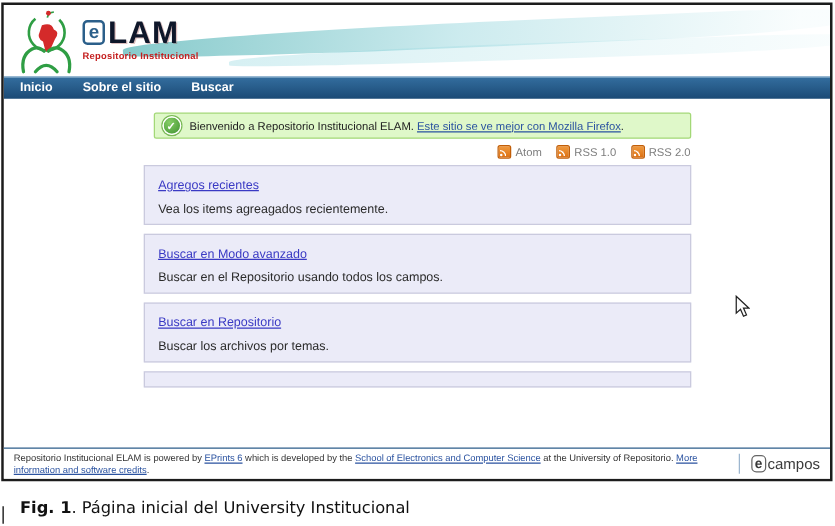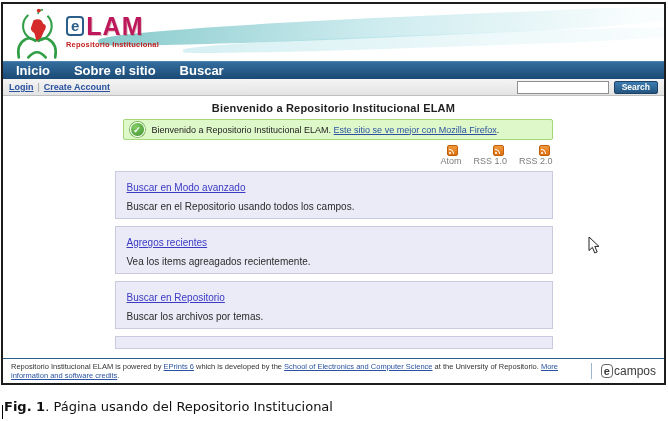--- a/index.html
+++ b/index.html
@@ -14,28 +14,28 @@
     background:linear-gradient(100deg,rgba(36,158,160,.55),rgba(110,198,208,.35) 45%,rgba(205,238,242,.12) 90%);
     border-radius:100% 40% 60% 100%/100% 80% 120% 60%;transform:rotate(-2.5deg);}
   .swoosh-b{position:absolute;top:30px;left:180px;width:520px;height:13px;
     background:linear-gradient(100deg,rgba(120,205,215,.30),rgba(210,240,244,.08));
     border-radius:100% 40% 60% 100%/100% 80% 120% 60%;transform:rotate(-2deg);}
   .logo-row{position:absolute;left:8px;top:3px;display:flex;align-items:flex-start;}
   .logo-text{margin-left:3px;padding-top:8px;position:relative;}
   .logo-line1{display:flex;align-items:center;}
   .e-box{display:inline-block;border:2px solid #2b5f8a;border-radius:4px;color:#2b5f8a;background:#fff;
          font-weight:bold;font-size:15px;line-height:16px;padding:0 3px;margin-right:2px;}
-  .lam{color:#be185d;font-weight:bold;font-size:25px;line-height:22px;letter-spacing:1px;
+  .lam{color:#0f172a;font-weight:bold;font-size:25px;line-height:22px;letter-spacing:1px;
        text-shadow:1px 1px 0 rgba(120,0,0,.25);text-align:center;}
   .logo-sub{color:#c41e1e;font-weight:bold;font-size:7.5px;margin-top:3px;letter-spacing:.2px;}
 
   
   .navbar{height:17px;background:linear-gradient(#336d9e,#1b4a75);display:flex;align-items:center;
           padding-left:13px;border-top:1px solid #4a83b0;}
-  .nav-item{color:#fff;font-size:13px;font-weight:bold;margin-right:24px;cursor:pointer;}
+  .nav-item{color:#fff;font-size:10px;font-weight:bold;margin-right:24px;cursor:pointer;}
 
   
   .loginbar{height:16px;background:linear-gradient(#f4f4f4,#e3e3e3);border-bottom:1px solid #c0c0c0;
             display:flex;align-items:center;padding:0 6px;font-size:9px;}
   .loginbar a{color:#2a52a0;text-decoration:underline;font-weight:bold;}
   .login-sep{color:#999;margin:0 4px;}
   .flex-spacer{flex:1;}
   .search-input{width:86px;height:11px;font-size:9px;border:1px solid #8f8f8f;background:#fff;padding:0 2px;}
   .search-btn{background:linear-gradient(#3c7cb0,#24557f);color:#fff;font-size:8.5px;font-weight:bold;
               border:1px solid #1c4265;border-radius:2px;height:13px;line-height:11px;padding:0 7px;margin-left:5px;cursor:pointer;}
@@ -46,21 +46,21 @@
   .content-col{width:438px;margin:5px auto 0;}
   .banner{background:#dff8c9;border:1px solid #a3d877;border-radius:2px;margin-left:8px;
           padding:2px 6px;display:flex;align-items:center;font-size:9px;color:#222;min-height:14px;}
   .check{width:13px;height:13px;border-radius:50%;flex:0 0 13px;margin-right:7px;
          background:radial-gradient(circle at 35% 30%,#86ce66,#3f9130);
          color:#fff;font-size:9px;font-weight:bold;display:flex;align-items:center;justify-content:center;
          border:1px solid #fff;box-shadow:0 0 0 1px #7ab957;}
   .banner a{color:#2a52a0;text-decoration:underline;}
   .feeds{display:flex;justify-content:flex-end;align-items:center;gap:12px;
          font-size:9px;color:#7d7d7d;margin:5px 0 5px;}
-  .feed-item{display:flex;align-items:flex-end;cursor:pointer;flex-direction:column;}
+  .feed-item{display:flex;align-items:center;cursor:pointer;}
   .feed-icon{width:9px;height:9px;border-radius:2px;border:1px solid #c15e08;position:relative;
              background:linear-gradient(#f09a3e,#dd7012);margin-right:3px;display:inline-block;}
   .feed-icon::before{content:"";position:absolute;left:1px;bottom:1px;width:4px;height:4px;
              border-top:1px solid #fff;border-right:1px solid #fff;border-radius:0 100% 0 0;}
   .feed-icon::after{content:"";position:absolute;left:1px;bottom:1px;width:2px;height:2px;
              background:#fff;border-radius:50%;}
 
   .info-box{background:#ebebf8;border:1px solid #cacade;padding:5px 11px 6px;margin-bottom:7px;}
   .box-title{font-size:10px;line-height:10px;color:#3a3ac4;text-decoration:underline;cursor:pointer;display:inline-block;}
   .box-desc{font-size:10px;line-height:10px;color:#2b2b2b;margin-top:7px;}
@@ -70,21 +70,21 @@
           display:flex;align-items:center;padding:3px 8px 3px 8px;}
   .footer-text{flex:1;font-size:7.5px;color:#333;padding-right:8px;line-height:9px;}
   .footer-text a{color:#2a52a0;text-decoration:underline;}
   .eprints-logo{display:flex;align-items:center;color:#3a3a3a;font-size:12px;
                 border-left:1px solid #9db6cf;padding-left:9px;height:16px;}
   .eprints-e{border:1px solid #666;border-radius:4px;padding:0 2px;font-weight:bold;margin-right:1px;
              font-size:11px;line-height:12px;color:#3a3a3a;}
 
   
   .caption{position:absolute;left:4px;top:399px;font-size:13px;color:#111;font-family:"DejaVu Sans",sans-serif;}
-  .caption .fig{font-weight:bold;}
+  .caption .fig{font-weight:bold;margin-left:12px;}
   .text-cursor{position:absolute;left:2px;top:405px;width:1px;height:14px;background:#000;}
   .mouse-cursor{position:absolute;left:585px;top:232px;}
 </style>
 </head>
 <body>
 
 <div class="frame">
 
   <div class="site-header">
     <div class="swoosh-a"></div>
@@ -110,31 +110,22 @@
       </div>
     </div>
   </div>
 
   <div class="navbar">
     <span class="nav-item">Inicio</span>
     <span class="nav-item">Sobre el sitio</span>
     <span class="nav-item">Buscar</span>
   </div>
 
-  <div class="loginbar">
-    <a href="#">Login</a>
-    <span class="login-sep">|</span>
-    <a href="#">Create Account</a>
-    <span class="flex-spacer"></span>
-    <input class="search-input" type="text" value="" style="">
-    <button class="search-btn">Search</button>
-  </div>
 
   <div class="main">
-    <div class="page-title">Bienvenido a Repositorio Institucional ELAM</div>
 
     <div class="content-col">
       <div class="banner">
         <span class="check">✓</span>
         <span><span>Bienvenido a Repositorio Institucional ELAM. </span><a href="#">Este sitio se ve mejor con Mozilla Firefox</a><span>.</span></span>
       </div>
 
       <div class="feeds">
         <span class="feed-item">
           <span class="feed-icon"></span>
@@ -144,26 +135,26 @@
           <span class="feed-icon"></span>
           <span>RSS 1.0</span>
         </span>
         <span class="feed-item">
           <span class="feed-icon"></span>
           <span>RSS 2.0</span>
         </span>
       </div>
 
       <div class="info-box">
+        <a href="#" class="box-title">Agregos recientes</a>
+        <div class="box-desc">Vea los items agreagados recientemente.</div>
+      </div>
+      <div class="info-box">
         <a href="#" class="box-title">Buscar en Modo avanzado</a>
         <div class="box-desc">Buscar en el Repositorio usando todos los campos.</div>
-      </div>
-      <div class="info-box">
-        <a href="#" class="box-title">Agregos recientes</a>
-        <div class="box-desc">Vea los items agreagados recientemente.</div>
       </div>
       <div class="info-box">
         <a href="#" class="box-title">Buscar en Repositorio</a>
         <div class="box-desc">Buscar los archivos por temas.</div>
       </div>
       <div class="info-box">
         
         
       </div>
 
@@ -180,14 +171,14 @@
   </div>
 
   <span class="mouse-cursor">
     <svg width="12" height="18" viewBox="0 0 12 18">
       <polygon points="1,1 1,14.5 4.4,11.4 6.8,17 9.2,15.9 6.8,10.4 11,10.4" fill="#fdfdfd" stroke="#222" stroke-width="1"></polygon>
     </svg>
   </span>
 </div>
 
 <div class="text-cursor"></div>
-<div class="caption"><span class="fig">Fig. 1</span><span>. Página usando del Repositorio Institucional</span>
+<div class="caption"><span class="fig">Fig. 1</span><span>. Página inicial del University Institucional</span>
 </div>
 
 </body></html>

